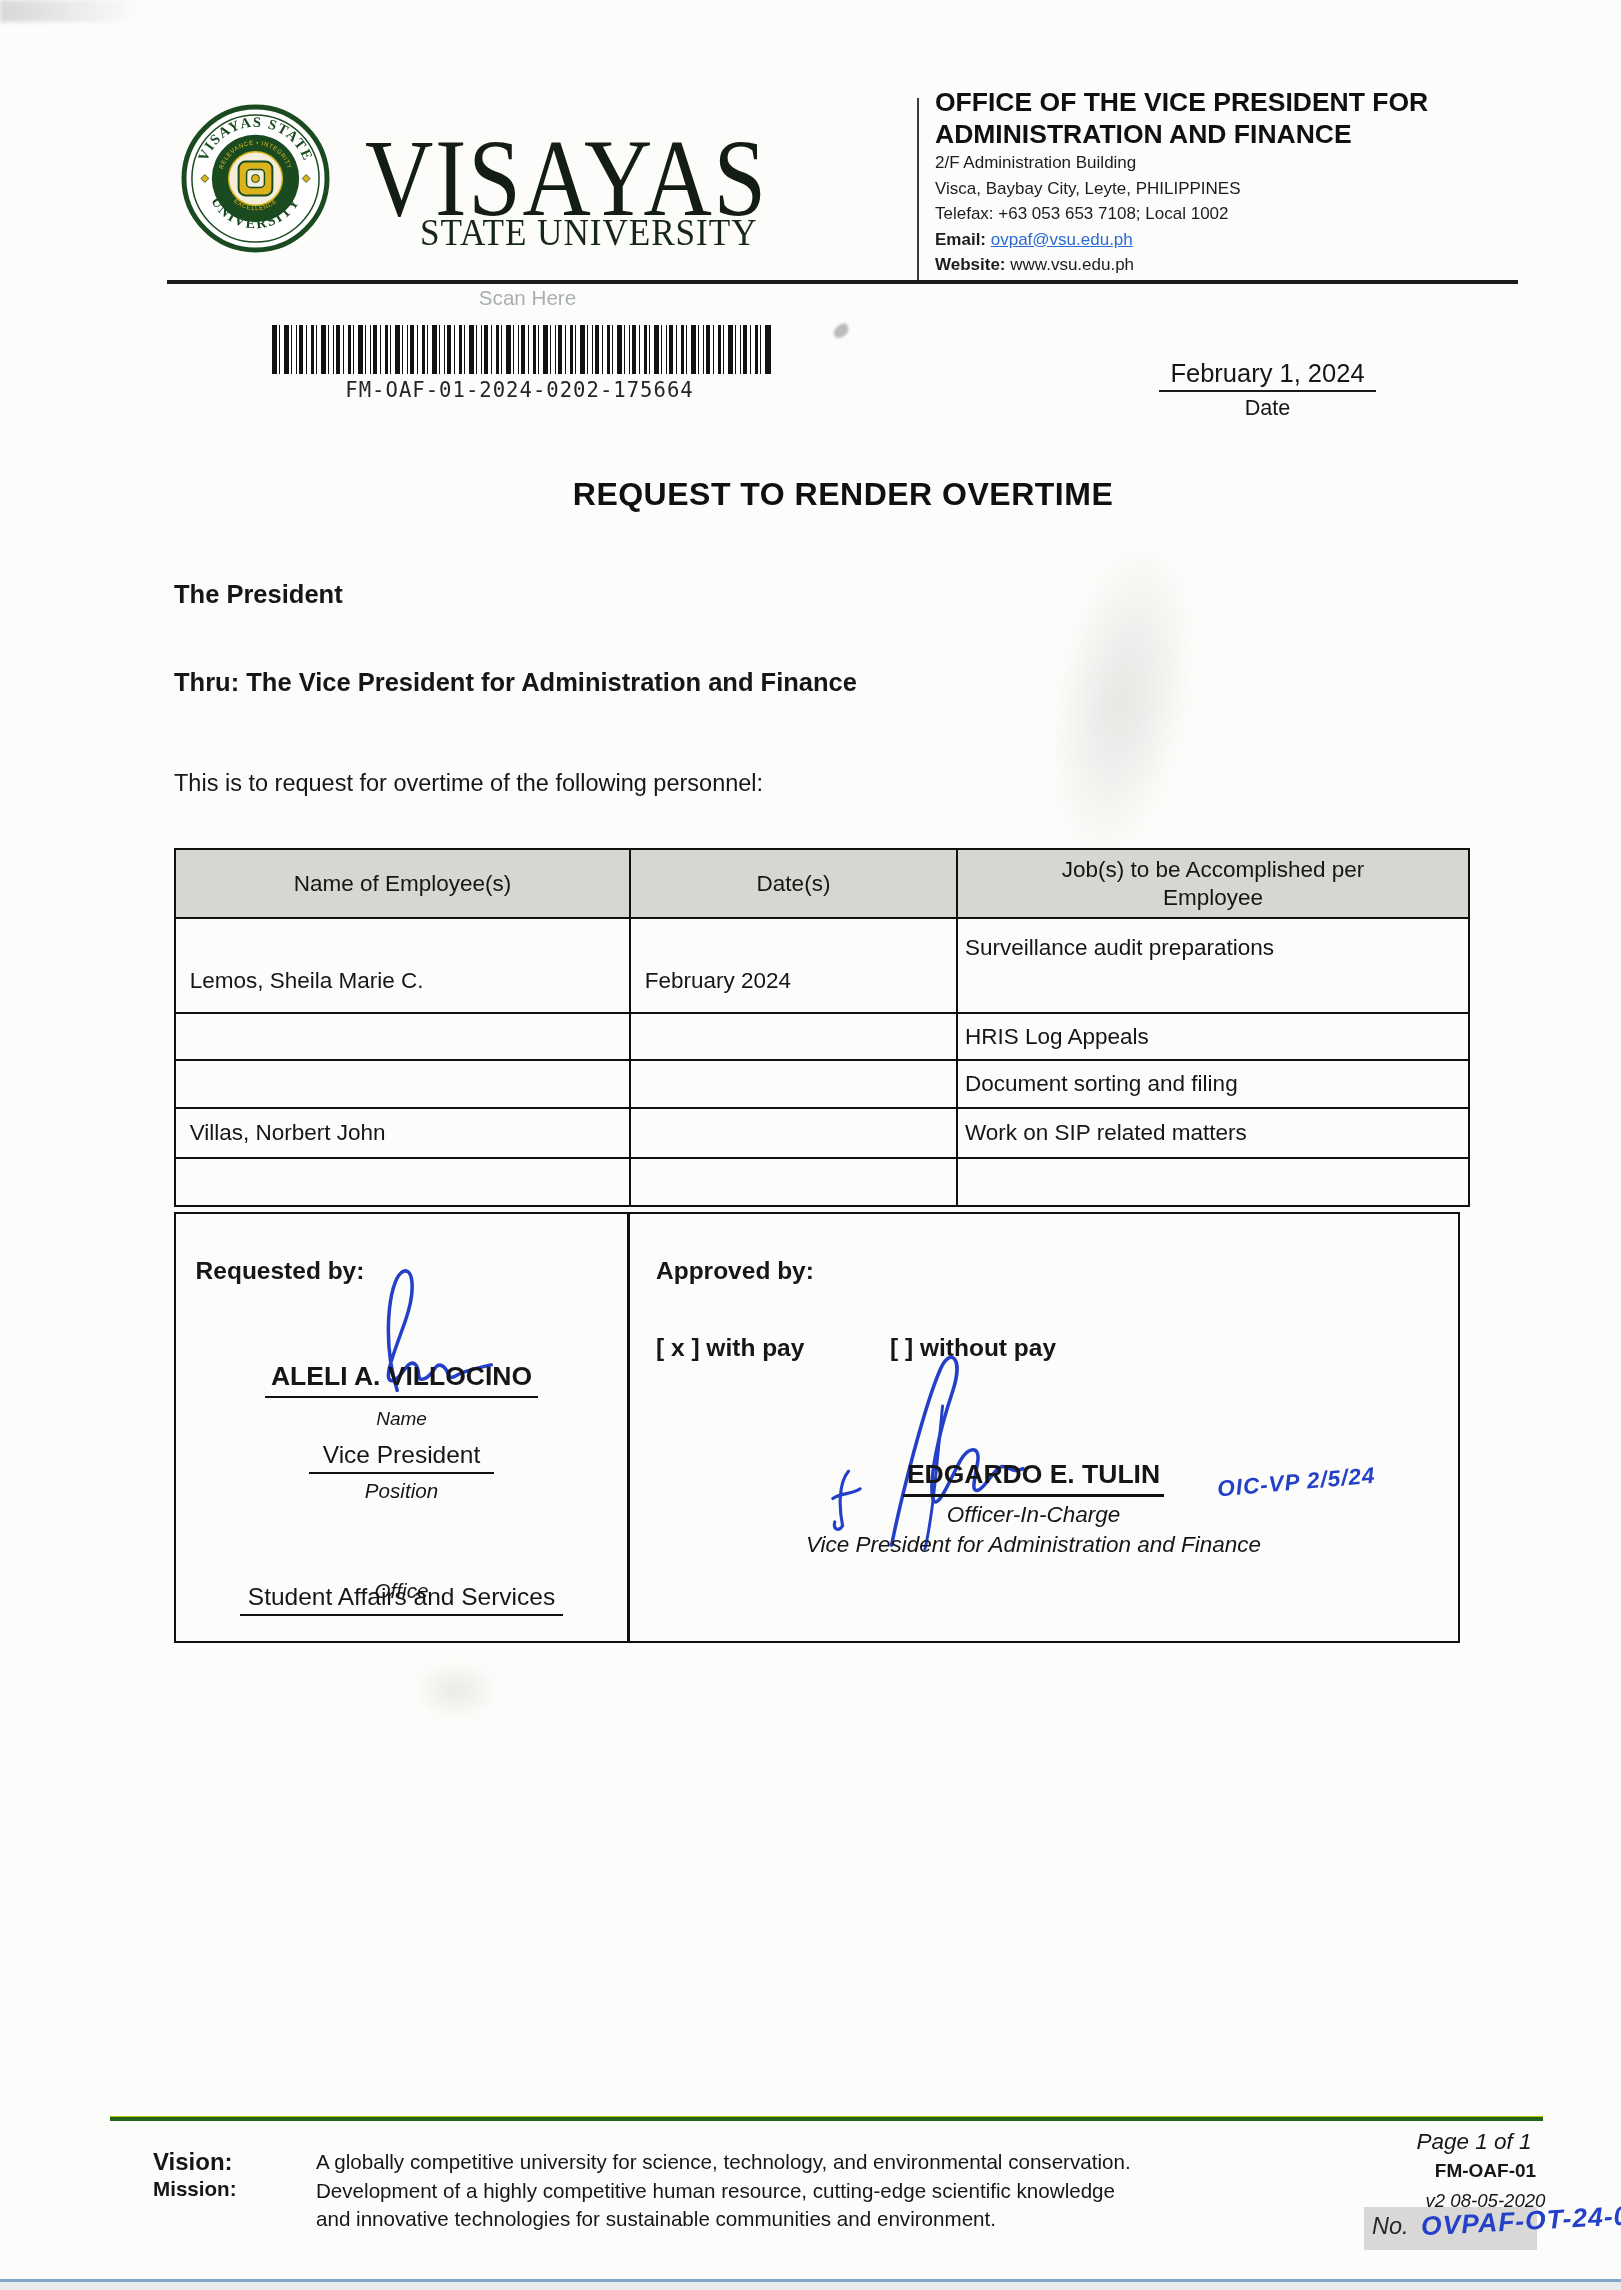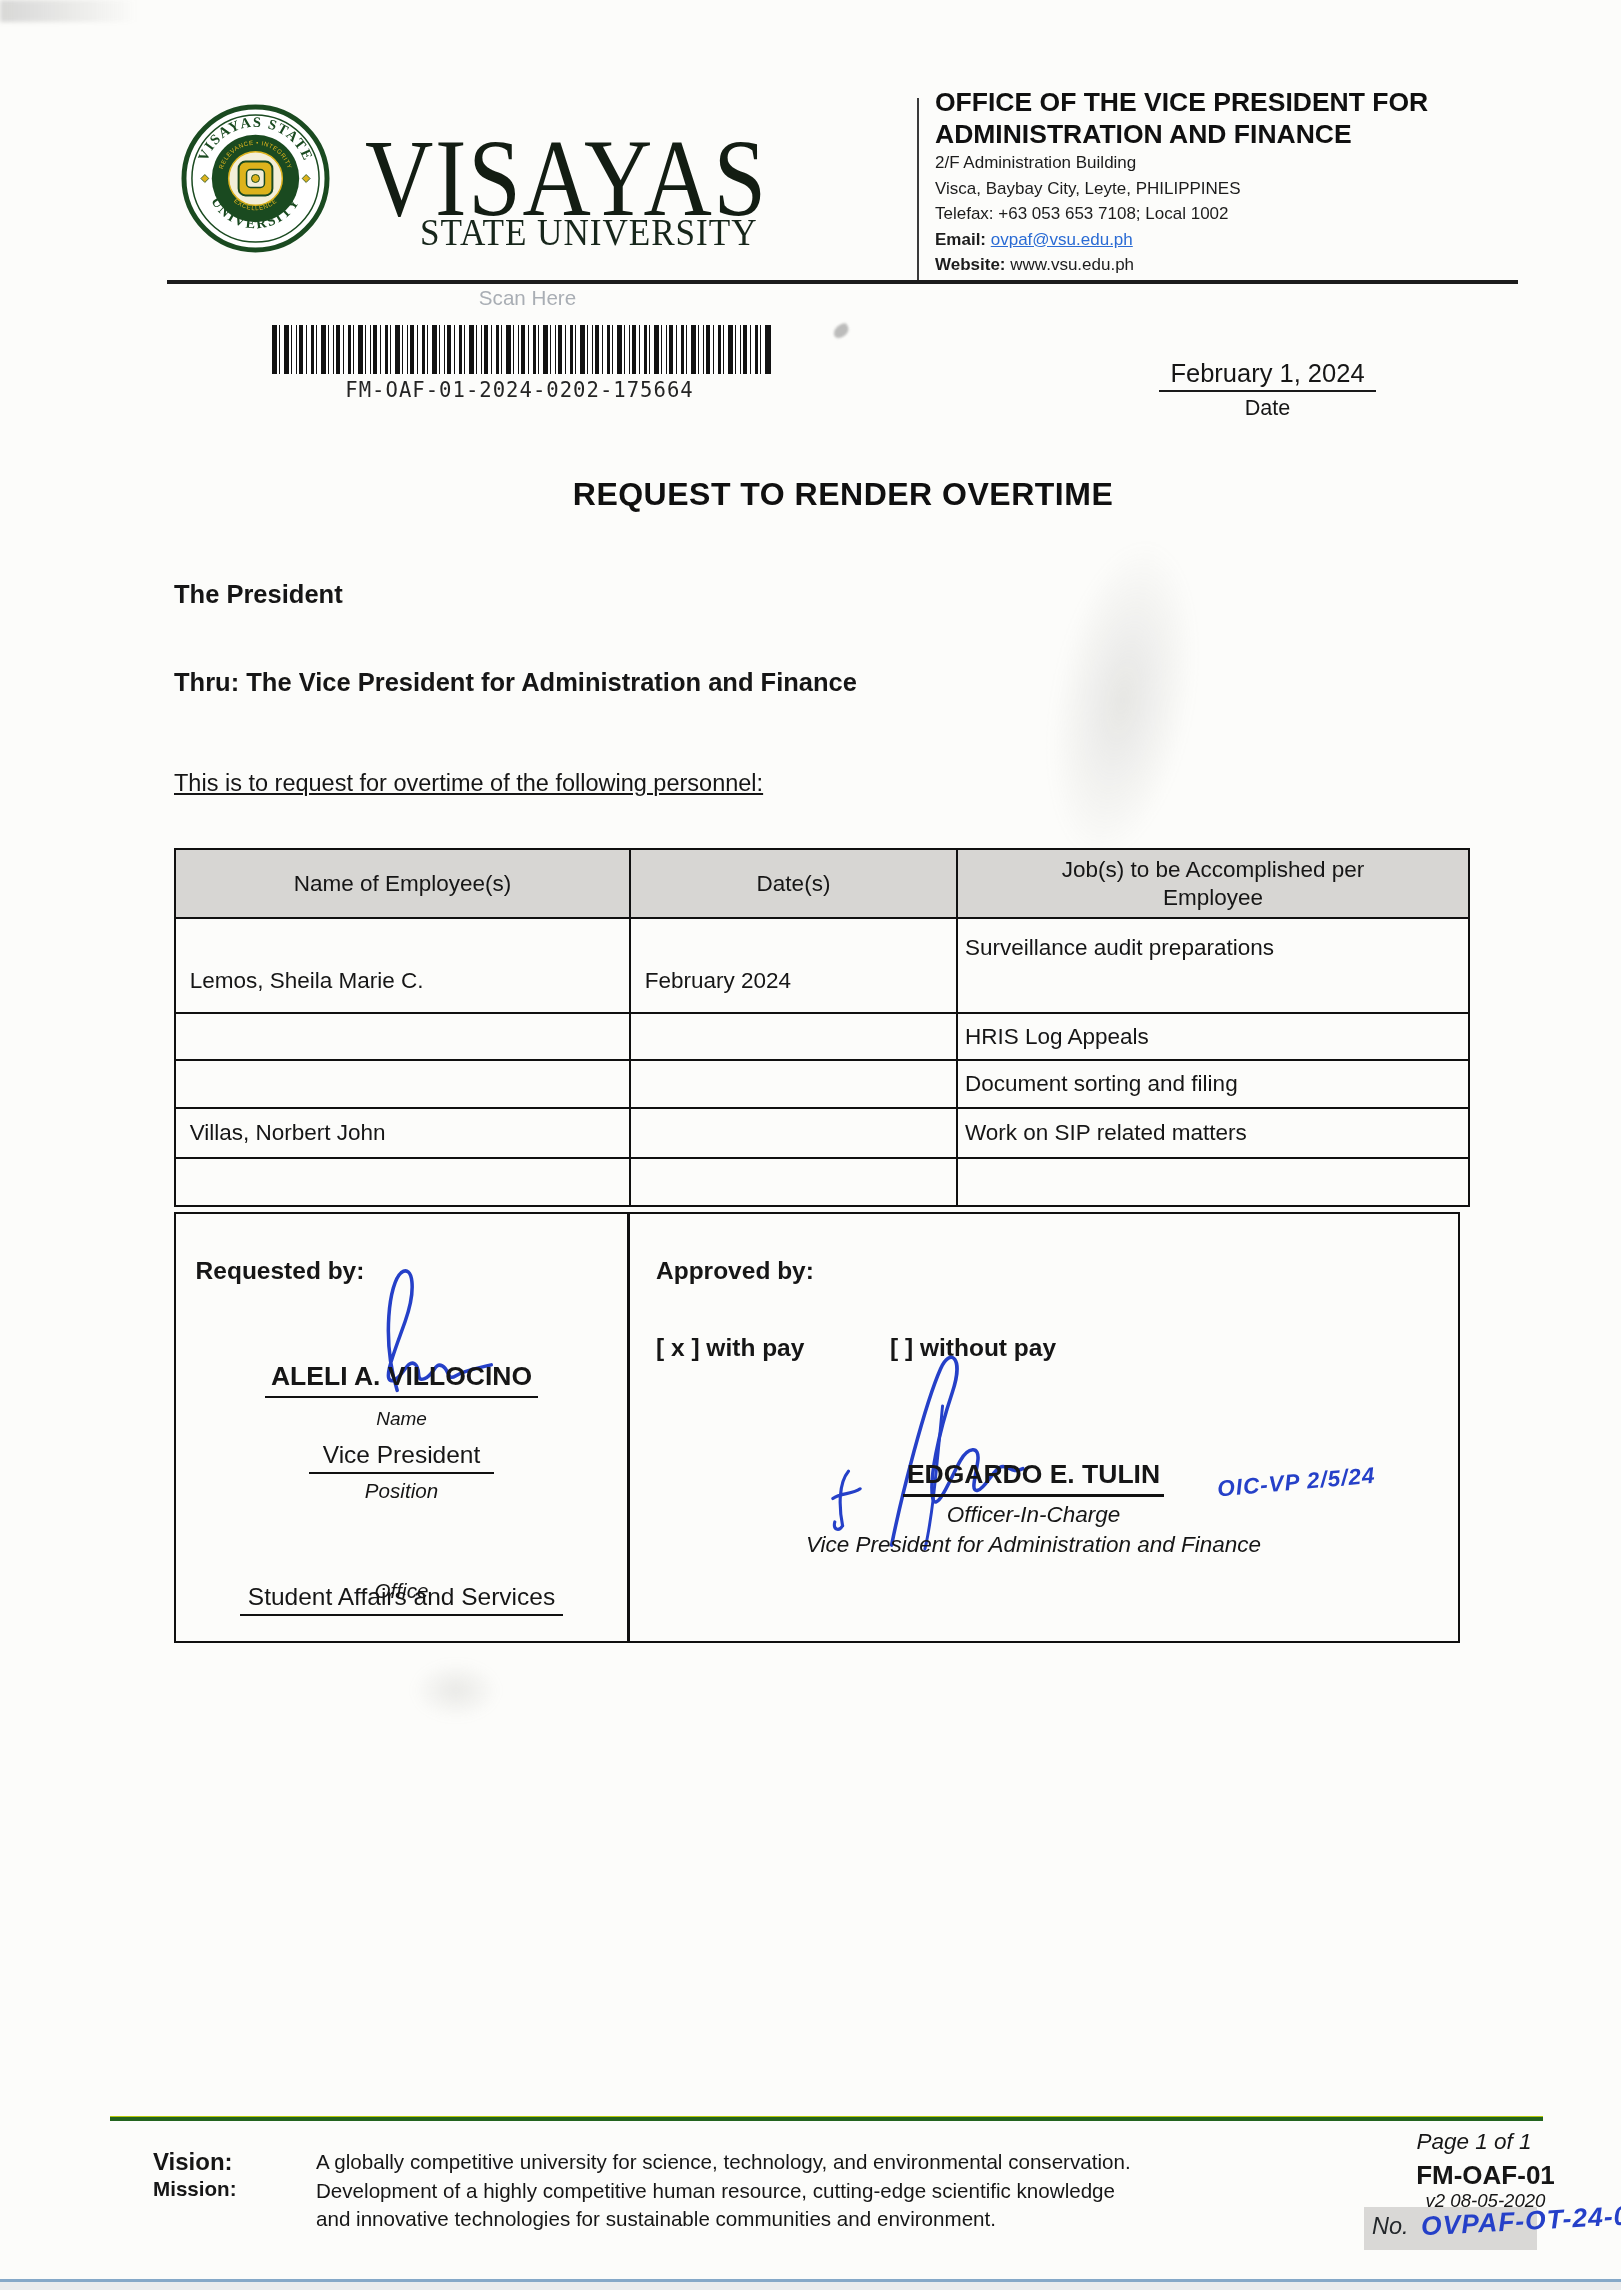--- a/index.html
+++ b/index.html
@@ -36,21 +36,21 @@
     font-family:"DejaVu Sans Mono",monospace;font-size:20.6px;letter-spacing:1px;color:#242424;}
 
   .dateline{left:1145px;top:359px;width:245px;text-align:center;}
   .dateline .val{display:inline-block;font-size:25.5px;padding:0 11.8px 2px 11.8px;border-bottom:2.5px solid #1a1a1a;}
   .dateline .lbl{font-size:21.6px;margin-top:2.9px;}
 
   
   .doc-title{left:392px;top:476px;width:902px;text-align:center;font-size:32px;font-weight:bold;letter-spacing:0.5px;color:#101010;}
   .to-line{left:174px;top:580px;font-size:25.5px;font-weight:bold;}
   .thru-line{left:174px;top:668px;font-size:25.5px;font-weight:bold;}
-  .intro-line{left:174px;top:770px;font-size:23.5px;text-decoration:underline;}
+  .intro-line{left:174px;top:770px;font-size:23.5px;}
 
   
   table.req{position:absolute;left:174px;top:848px;width:1282px;border-collapse:collapse;table-layout:fixed;}
   table.req th,table.req td{border:2px solid #101010;font-size:22.5px;overflow:hidden;}
   table.req th{background:#d7d6d3;font-weight:normal;text-align:center;vertical-align:middle;height:65px;}
   table.req .w1{width:451px;}  table.req .w2{width:323px;}  table.req .w3{width:508px;}
   table.req .hdr3span{display:inline-block;max-width:363px;line-height:27.4px;}
   tr.r1{height:95px;} tr.r2{height:47px;} tr.r3{height:48px;} tr.r4{height:50px;} tr.r5{height:48px;}
   td.namecell,td.datecell{padding-left:13.7px;vertical-align:middle;}
   td.jobcell{padding-left:7px;vertical-align:middle;}
@@ -84,21 +84,21 @@
   .cap2{left:549px;top:318px;width:617px;text-align:center;font-size:22.5px;font-style:italic;}
 
   
   .foot-rule{left:110px;top:2116px;width:1433px;height:4.9px;
     background:linear-gradient(to bottom,#b9c80a 0 1px,#23641f 1px 100%);}
   .vis-lbl{left:153px;top:2148px;font-size:24px;font-weight:bold;}
   .mis-lbl{left:153px;top:2177px;font-size:20.6px;font-weight:bold;}
   .vis-txt{left:316px;top:2148px;width:970px;font-size:20.6px;line-height:28px;}
   .mis-txt{left:316px;top:2177px;width:833px;font-size:20.6px;line-height:28px;}
   .pg{left:1376px;top:2129px;width:196px;text-align:center;font-size:22.5px;font-style:italic;}
-  .formcode{left:1407px;top:2160px;width:157px;text-align:center;font-size:26px;font-weight:bold;}
+  .formcode{left:1407px;top:2160px;width:157px;text-align:center;font-size:19px;font-weight:bold;}
   .ver{left:1407px;top:2190px;width:157px;text-align:center;font-size:18.6px;font-style:italic;}
   .no-bg{left:1364px;top:2207px;width:173px;height:43px;background:#d9d8d6;}
   .no-lbl{left:1372px;top:2213px;font-size:23.5px;font-style:italic;color:#23272b;}
   .no-val{left:1421px;top:2205px;font-size:26.5px;font-weight:bold;font-style:italic;color:#2540c8;
     transform:rotate(-3deg);white-space:nowrap;letter-spacing:1px;}
   .scan-bottom{left:0;top:2279px;width:1621px;height:2.9px;background:#85a8c8;}
   .scan-below{left:0;top:2282px;width:1621px;height:8.8px;background:#e9ebed;}
 
   
   .ghost{left:1054px;top:539px;width:137px;height:323px;border-radius:50%;

